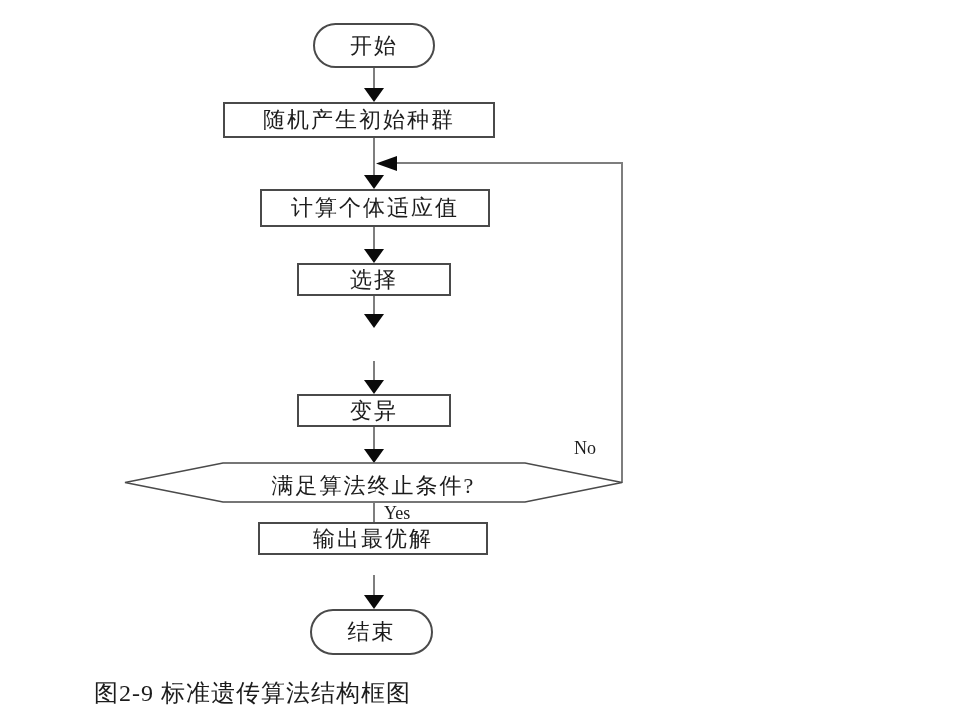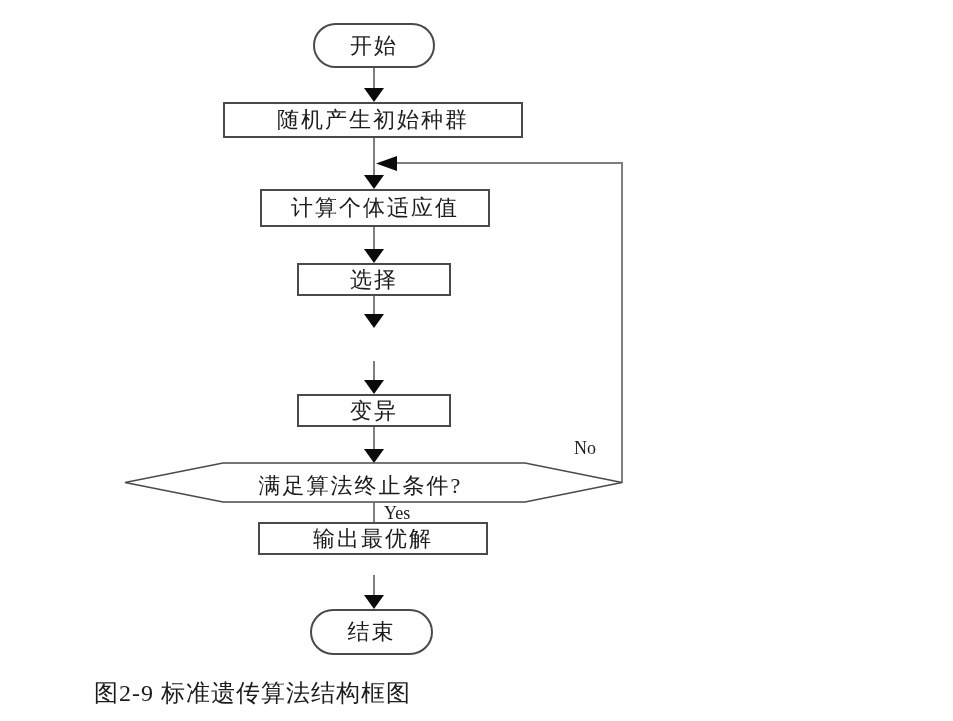--- a/index.html
+++ b/index.html
@@ -112,30 +112,30 @@
     </g>
 
     <g>
       <path d="M374 575 V597"></path>
       <polygon class="head" points="364,595 384,595 374,609"></polygon>
     </g>
   </svg>
 
   <div class="node terminator" style="left:313px;top:23px;width:122px;height:45px">开始</div>
 
-  <div class="node" style="left:223px;top:102px;width:300px;height:36px">随机产生初始种群</div>
+  <div class="node" style="left:223px;top:102px;width:272px;height:36px">随机产生初始种群</div>
 
   <div class="node" style="left:260px;top:189px;width:230px;height:38px">计算个体适应值</div>
 
   <div class="node" style="left:297px;top:263px;width:154px;height:33px">选择</div>
 
 
   <div class="node" style="left:297px;top:394px;width:154px;height:33px">变异</div>
 
-  <div class="decision-label" style="left:112px;top:462px;width:497px;height:47px">满足算法终止条件?</div>
+  <div class="decision-label" style="left:125px;top:462px;width:497px;height:47px">满足算法终止条件?</div>
 
   <div class="node" style="left:258px;top:522px;width:230px;height:33px">输出最优解</div>
 
   <div class="node terminator" style="left:310px;top:609px;width:123px;height:46px">结束</div>
 
   <div class="edge-label" style="left:574px;top:438px">No</div>
 
   <div class="edge-label" style="left:384px;top:503px">Yes</div>
 
   <div class="caption">图2-9 标准遗传算法结构框图</div>

